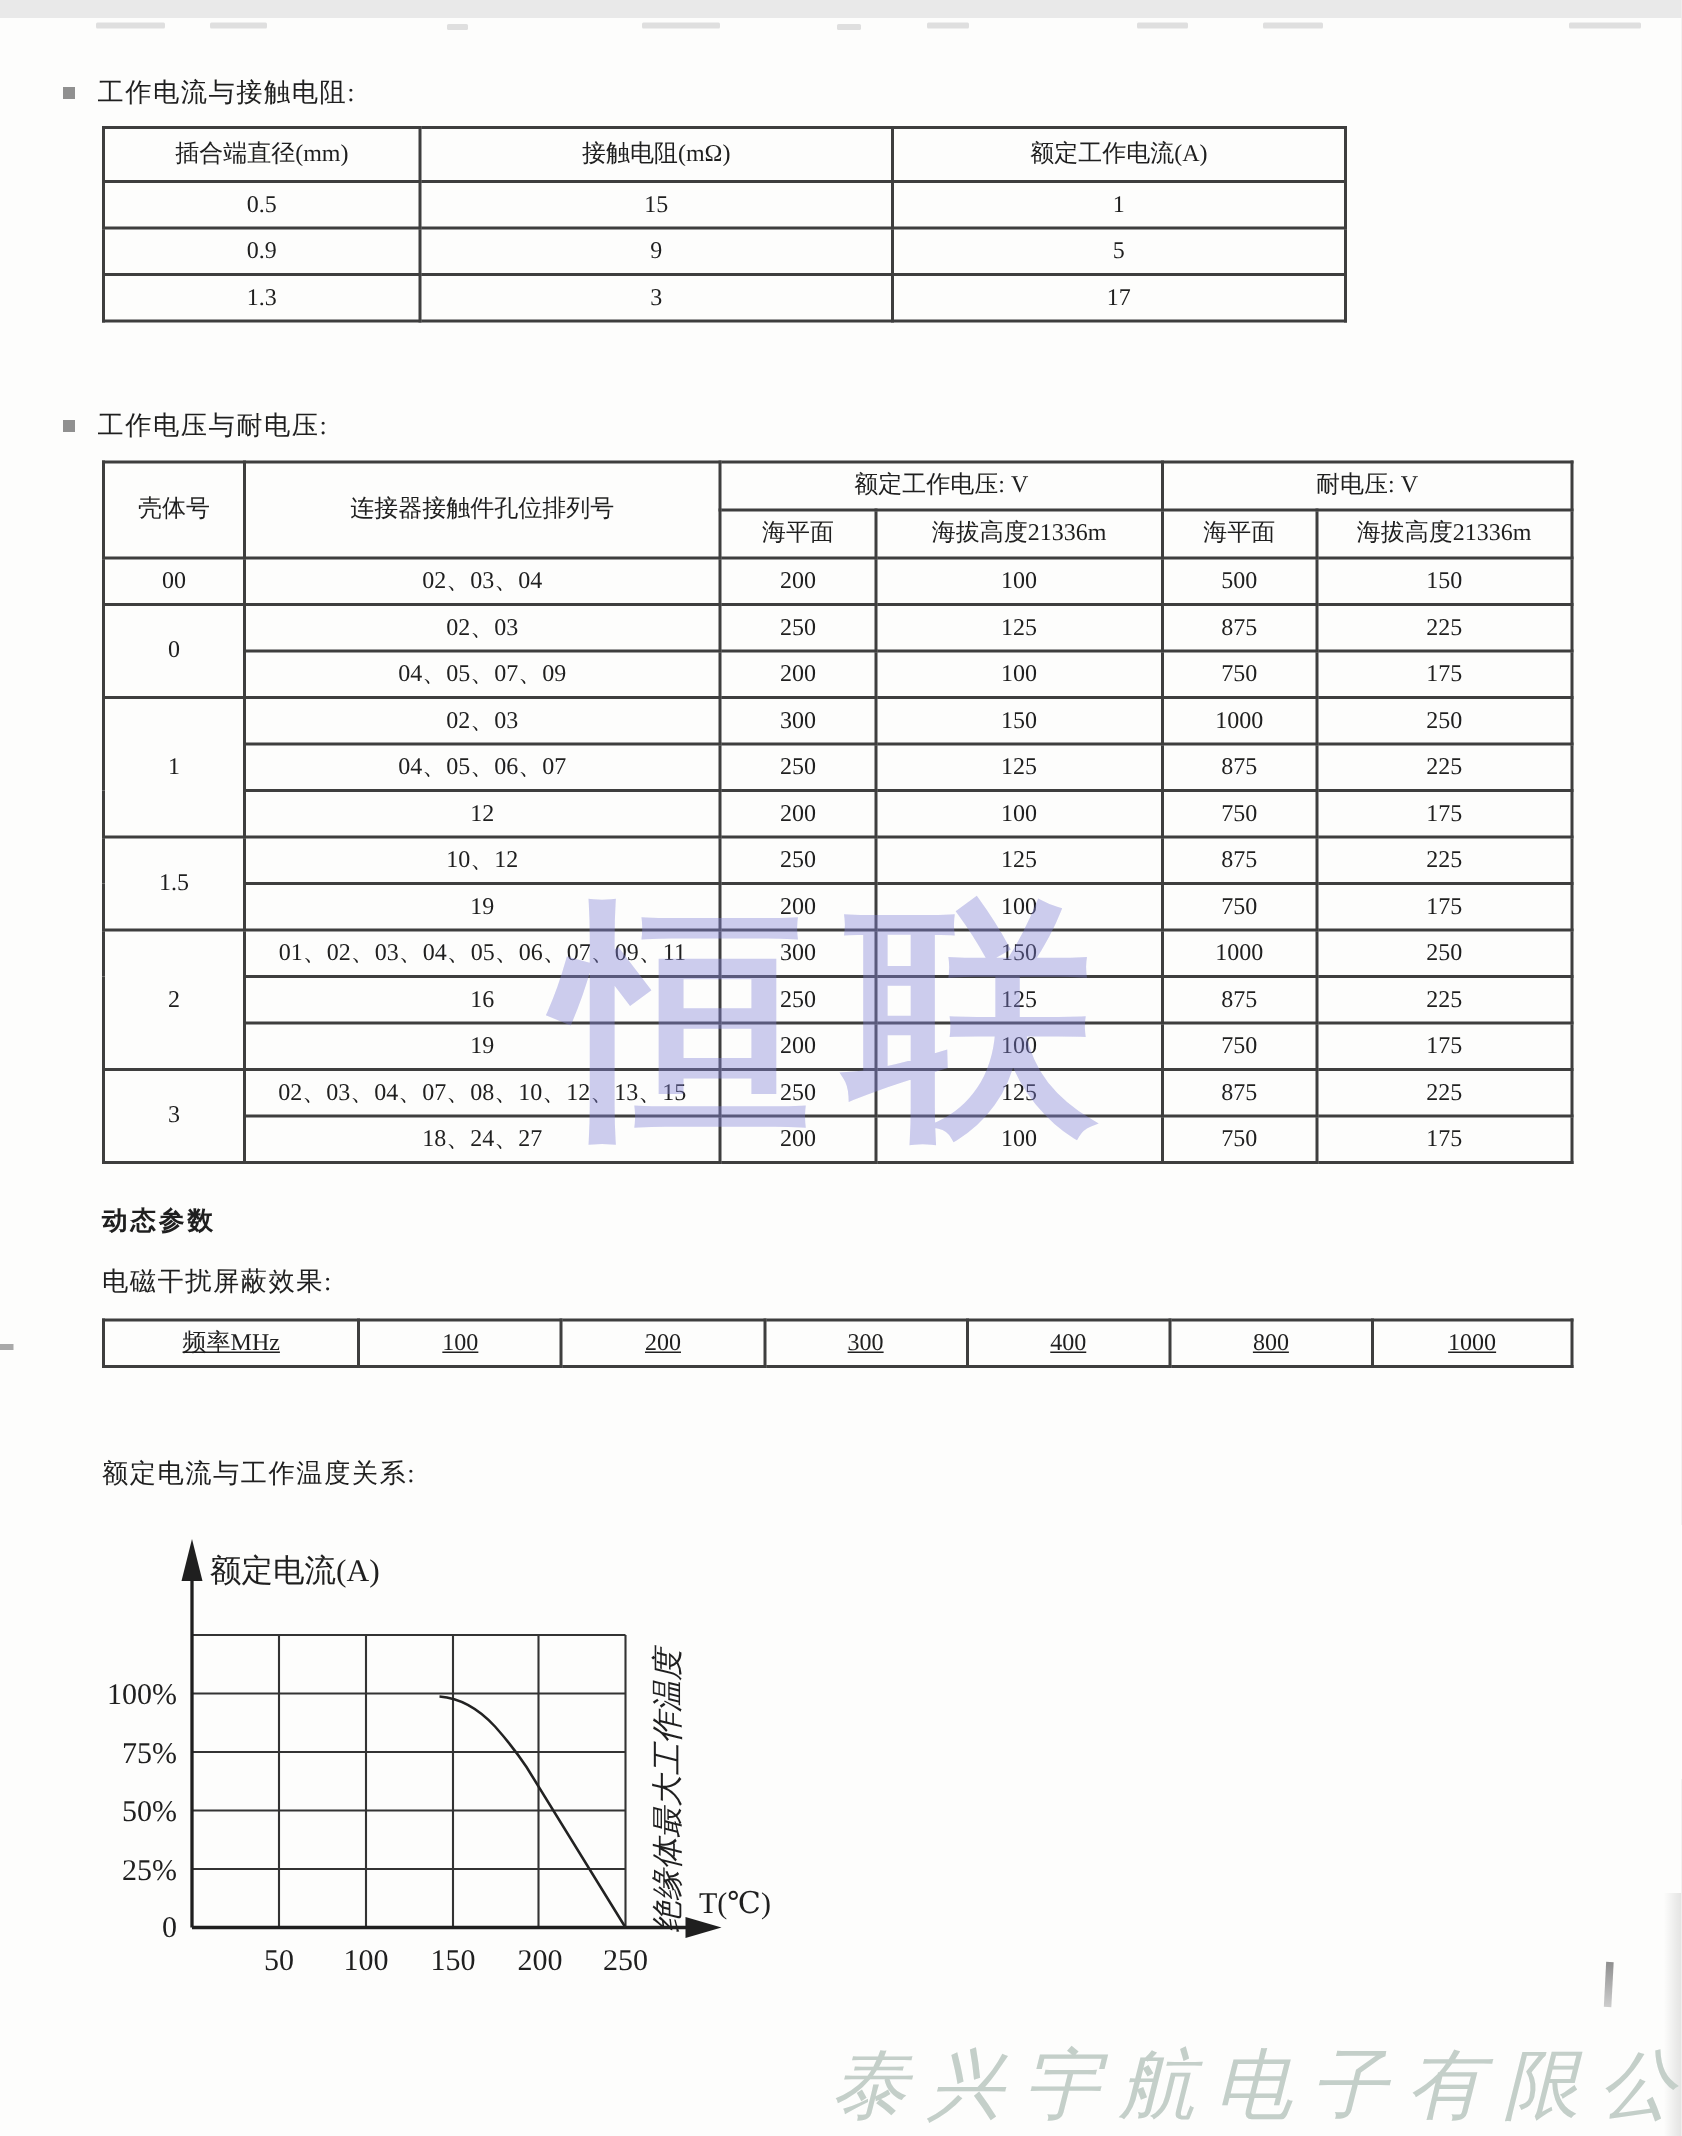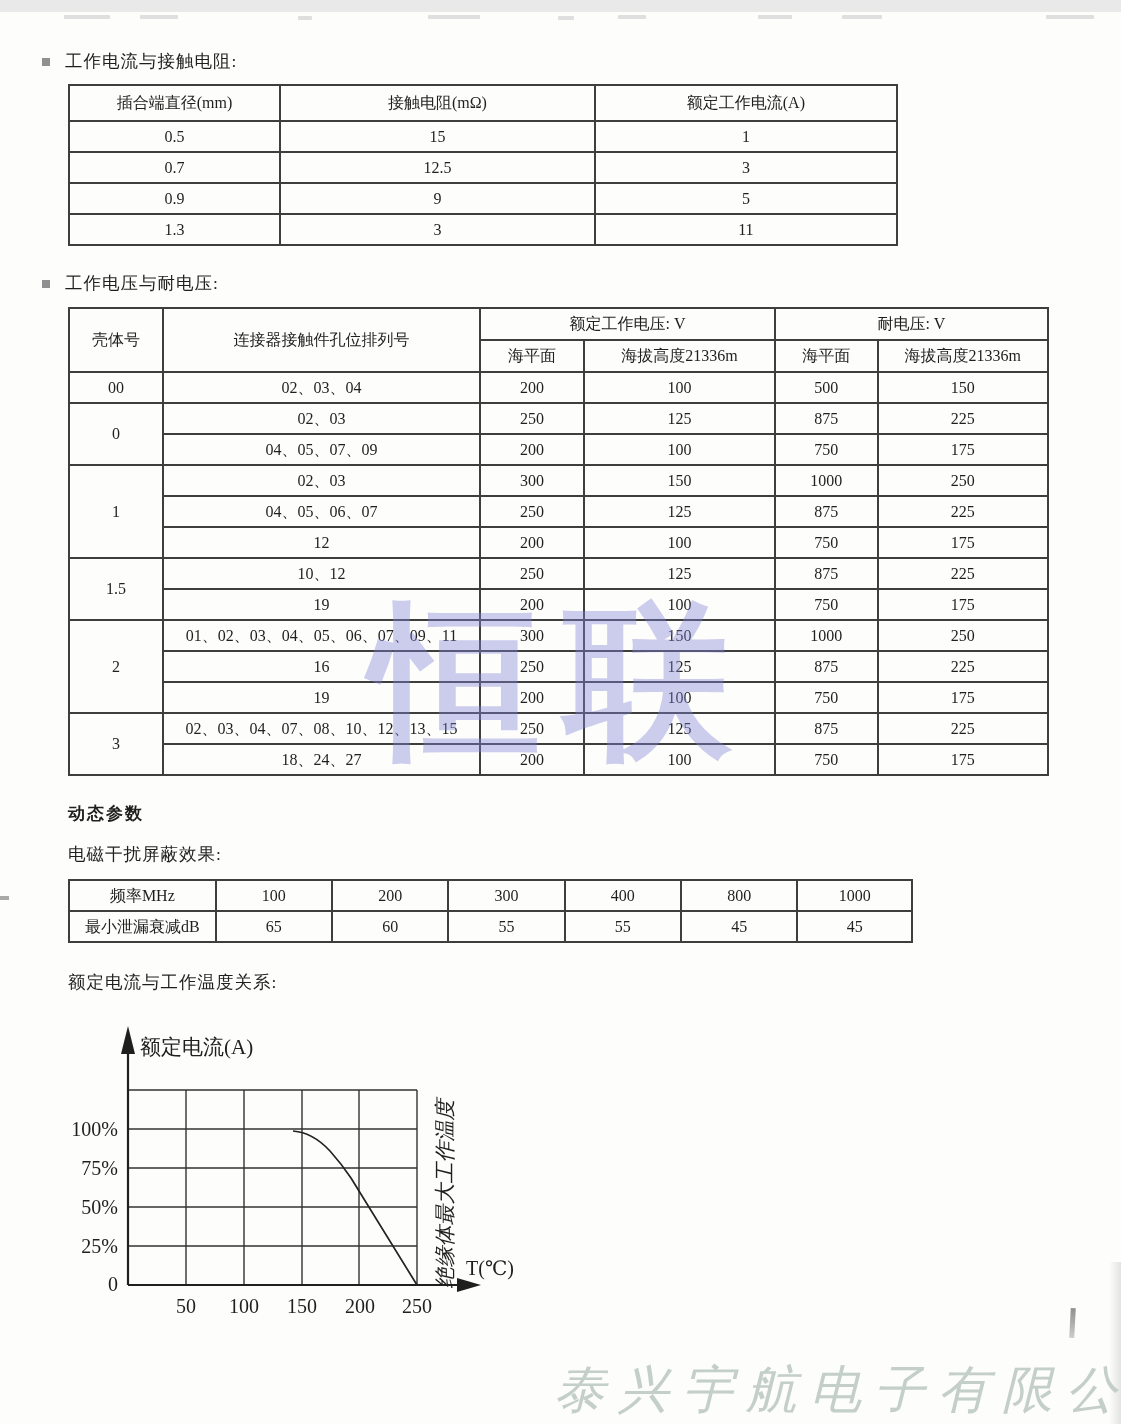--- a/index.html
+++ b/index.html
@@ -15,21 +15,21 @@
   
   table{border-collapse:collapse;position:absolute;table-layout:fixed;background:transparent;}
   th,td{border:2px solid #3e3e3e;text-align:center;vertical-align:middle;
         font-weight:normal;font-size:16px;padding:0;line-height:1.25;}
   .t1{left:68px;top:72px;width:830px;}
   .t1 th{height:34px;}
   .t1 td{height:29px;}
   .t2{left:68px;top:295px;width:981px;}
   .t2 tr.gh th{height:30px;}
   .t2 td{height:29px;}
-  .emi{left:68px;top:867px;width:845px;}
+  .emi{left:68px;top:867px;width:981px;text-decoration:underline;}
   .emi td,.emi th{height:29px;}
   
   .watermark{position:absolute;left:372px;top:586px;font-size:168px;line-height:1;font-weight:bold;
              letter-spacing:24px;color:rgba(130,130,214,0.40);z-index:5;pointer-events:none;white-space:nowrap;}
   
   .chart{position:absolute;left:60px;top:1008px;}
   .chart text{font-family:"Liberation Serif","DejaVu Serif",serif;fill:#1f1f1f;}
   
   .footer{position:absolute;left:554px;top:1344px;font-size:51px;letter-spacing:13px;
           color:#c4cfc9;font-style:italic;white-space:nowrap;z-index:4;}
@@ -69,33 +69,28 @@
       <th>插合端直径(mm)</th>
       <th>接触电阻(mΩ)</th>
       <th>额定工作电流(A)</th>
     </tr>
     <tr>
       <td>0.5</td>
       <td>15</td>
       <td>1</td>
     </tr>
     <tr>
-      <td>0.7</td>
-      <td>12.5</td>
-      <td>3</td>
-    </tr>
-    <tr>
       <td>0.9</td>
       <td>9</td>
       <td>5</td>
     </tr>
     <tr>
       <td>1.3</td>
       <td>3</td>
-      <td>11</td>
+      <td>17</td>
     </tr>
   </tbody>
     </table>
 
   <span class="bullet" style="left:42px;top:268px;"></span>
   <div class="sec-h" style="left:65px;top:259px;">工作电压与耐电压:</div>
 
   <table class="t2">
     <colgroup>
       <col style="width:9.6%">
@@ -236,29 +231,20 @@
     <tbody>
         <tr>
       <td>频率MHz</td>
       <td>100</td>
       <td>200</td>
       <td>300</td>
       <td>400</td>
       <td>800</td>
       <td>1000</td>
     </tr>
-    <tr>
-      <td>最小泄漏衰减dB</td>
-      <td>65</td>
-      <td>60</td>
-      <td>55</td>
-      <td>55</td>
-      <td>45</td>
-      <td>45</td>
-    </tr>
   </tbody>
     </table>
 
   <div class="sec-h" style="left:68px;top:958px;">额定电流与工作温度关系:</div>
 
   <svg class="chart" width="540" height="316" viewBox="0 0 540 316" xmlns="http://www.w3.org/2000/svg">
 
     <path d="M68 70H357 M68 109H357 M68 148H357 M68 187H357 M68 226H357" stroke="#333" stroke-width="1.4" fill="none"></path>
     <path d="M126 70V265 M184 70V265 M242 70V265 M299 70V265 M357 70V265" stroke="#333" stroke-width="1.4" fill="none"></path>
 

